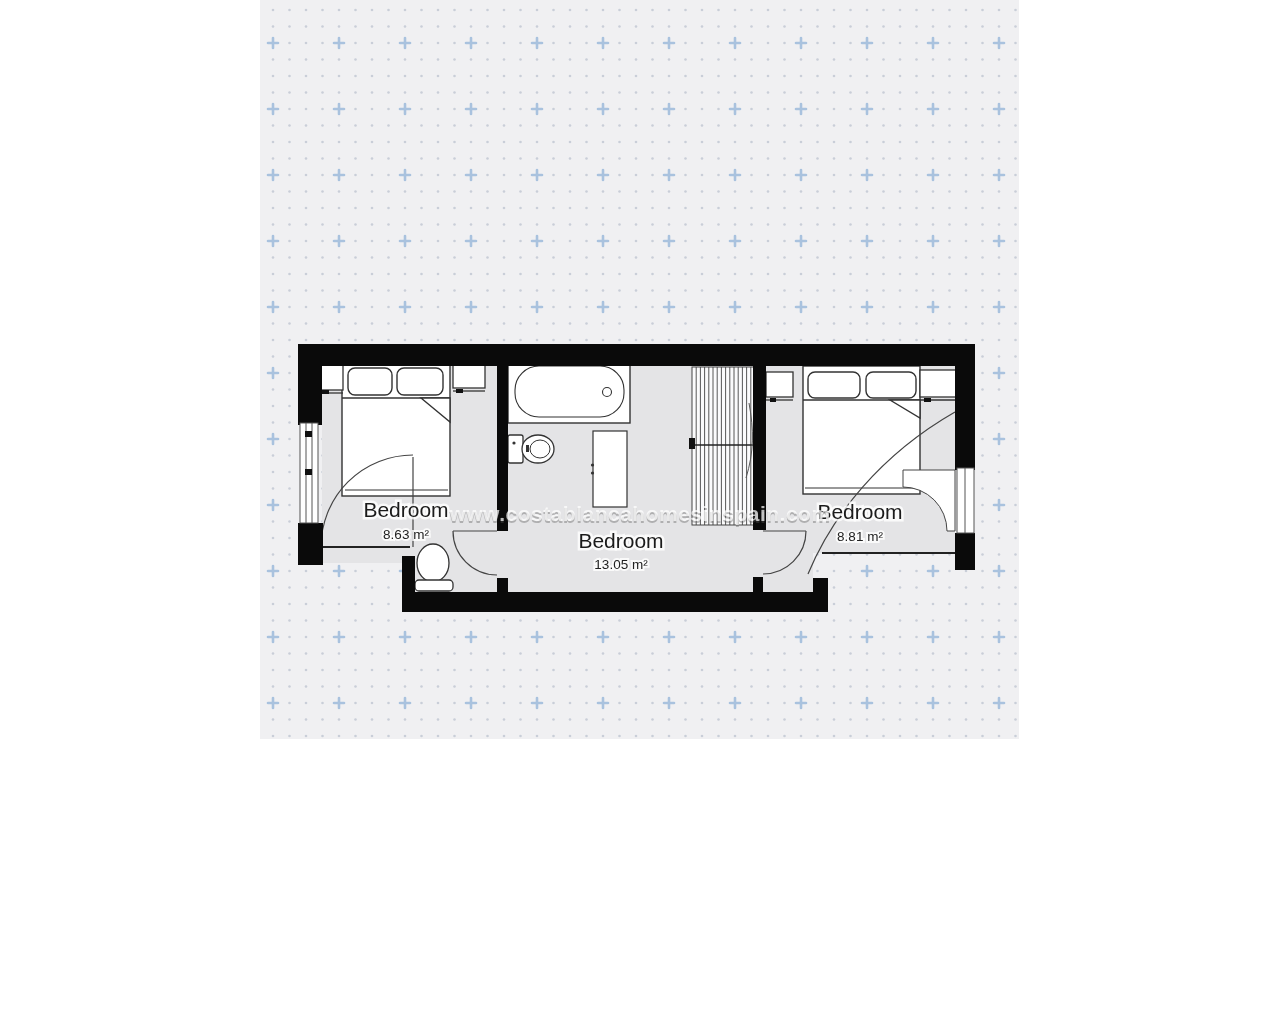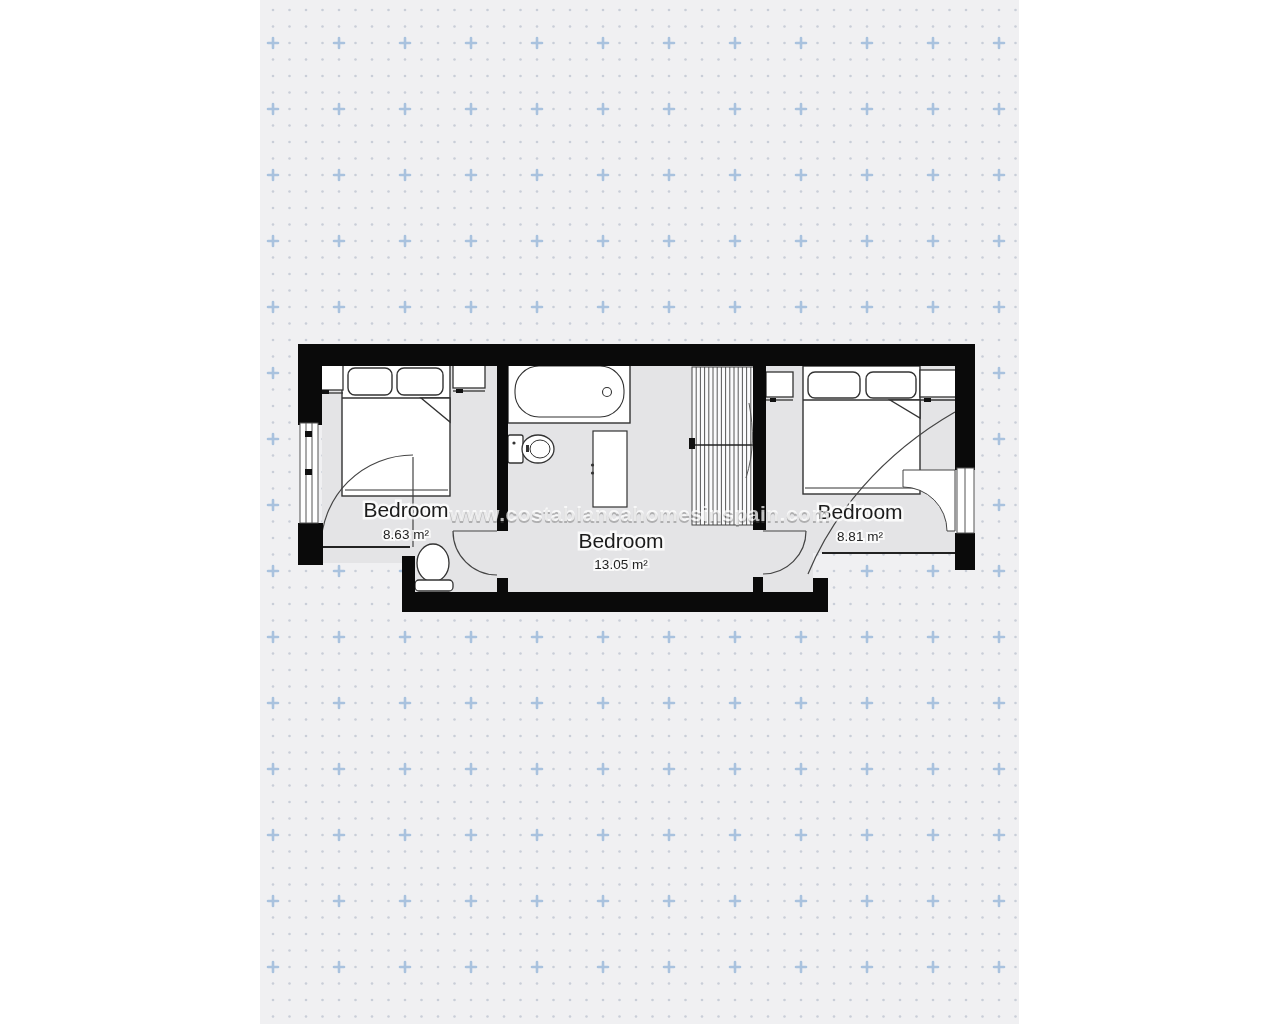--- a/index.html
+++ b/index.html
@@ -1,16 +1,16 @@
 <!DOCTYPE html>
 <html><head>
 <meta charset="utf-8">
 <style>
   html,body{margin:0;padding:0;background:#ffffff;}
-  .stage{position:relative;width:1280px;height:1024px;overflow:hidden;
+  .stage{position:relative;width:1280px;height:739px;overflow:hidden;
          font-family:"Liberation Sans", sans-serif;}
   svg text{font-family:"Liberation Sans", sans-serif;}
   .room-name{font-size:21px;fill:#1b1b1b;paint-order:stroke;stroke:#ffffff;stroke-opacity:.8;stroke-width:5px;}
   .room-area{font-size:13.5px;fill:#222222;paint-order:stroke;stroke:#ffffff;stroke-opacity:.8;stroke-width:4px;}
   .wm-main{font-size:21px;font-weight:bold;letter-spacing:.5px;fill:#ffffff;fill-opacity:.72;}
   .wm-shadow{font-size:21px;font-weight:bold;letter-spacing:.5px;fill:#5a5a5a;fill-opacity:.38;}
 </style>
 </head>
 <body>
 

